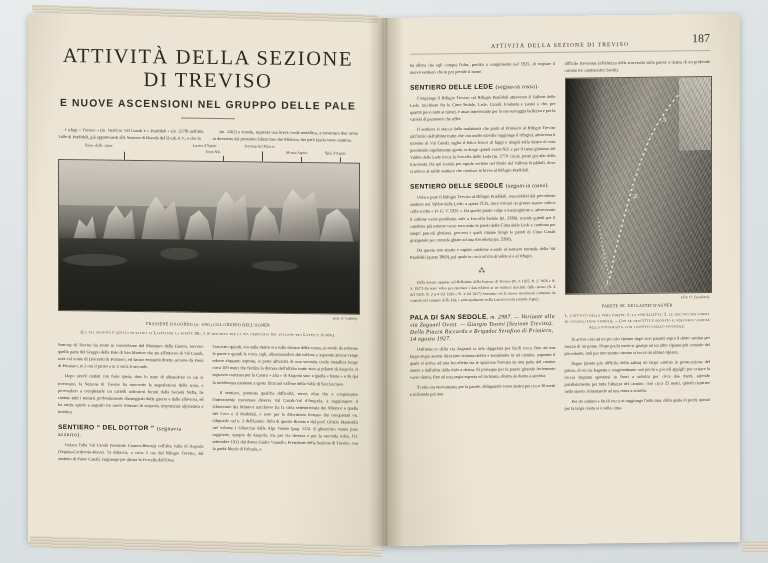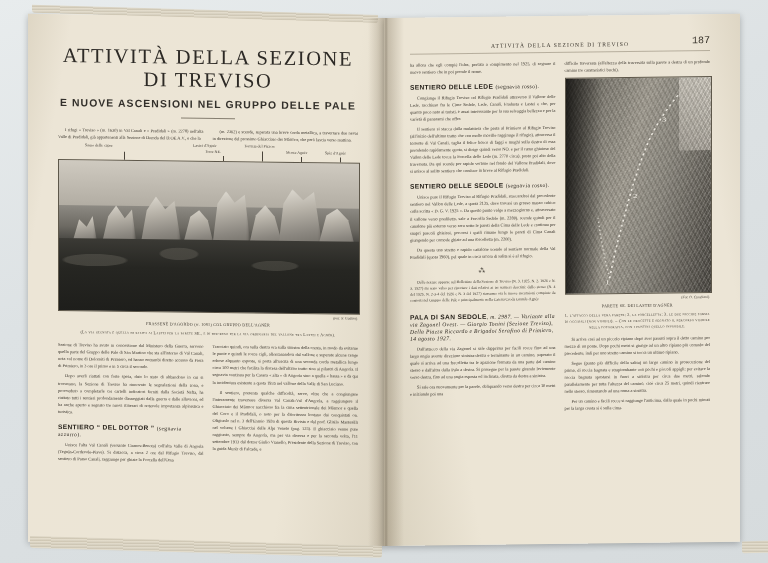--- a/index.html
+++ b/index.html
@@ -65,21 +65,21 @@
   h3.sec{
     font-size:6.6px;letter-spacing:.35px;font-weight:700;color:#241f18;
     margin:8px 0 4px 0;font-family:"Liberation Sans", sans-serif;
   }
   h3.sec .norm{font-weight:400;font-size:5.6px;font-family:"Liberation Serif",serif;}
   h3.sec .ital{font-style:italic;font-weight:400;font-family:"Liberation Serif",serif;font-size:5.6px;}
 
   
   .runhead{display:flex;align-items:baseline;justify-content:center;position:relative;}
   .runhead .rh-title{font-size:5.6px;letter-spacing:1.1px;color:#39342c;}
-  .runhead .rh-page{position:absolute;right:0;bottom:0;font-size:10px;color:#39342c;font-family:Liberation Mono, monospace;}
+  .runhead .rh-page{position:absolute;right:0;bottom:0;font-size:12px;color:#39342c;}
   .headrule{height:1px;background:#8a8170;opacity:.55;margin:4px 0 7px 0;}
 
   
   .figure{margin:0;}
   .plate{width:100%;position:relative;overflow:hidden;
      border:1px solid #5d574a;}
   .cap{font-size:4.1px;text-align:center;color:#39342c;line-height:1.5;margin-top:3px;
        letter-spacing:.25px;font-variant:small-caps;}
   .credit{font-size:3.6px;text-align:right;font-style:italic;color:#45403a;margin:2px 0 0 0;}
 

